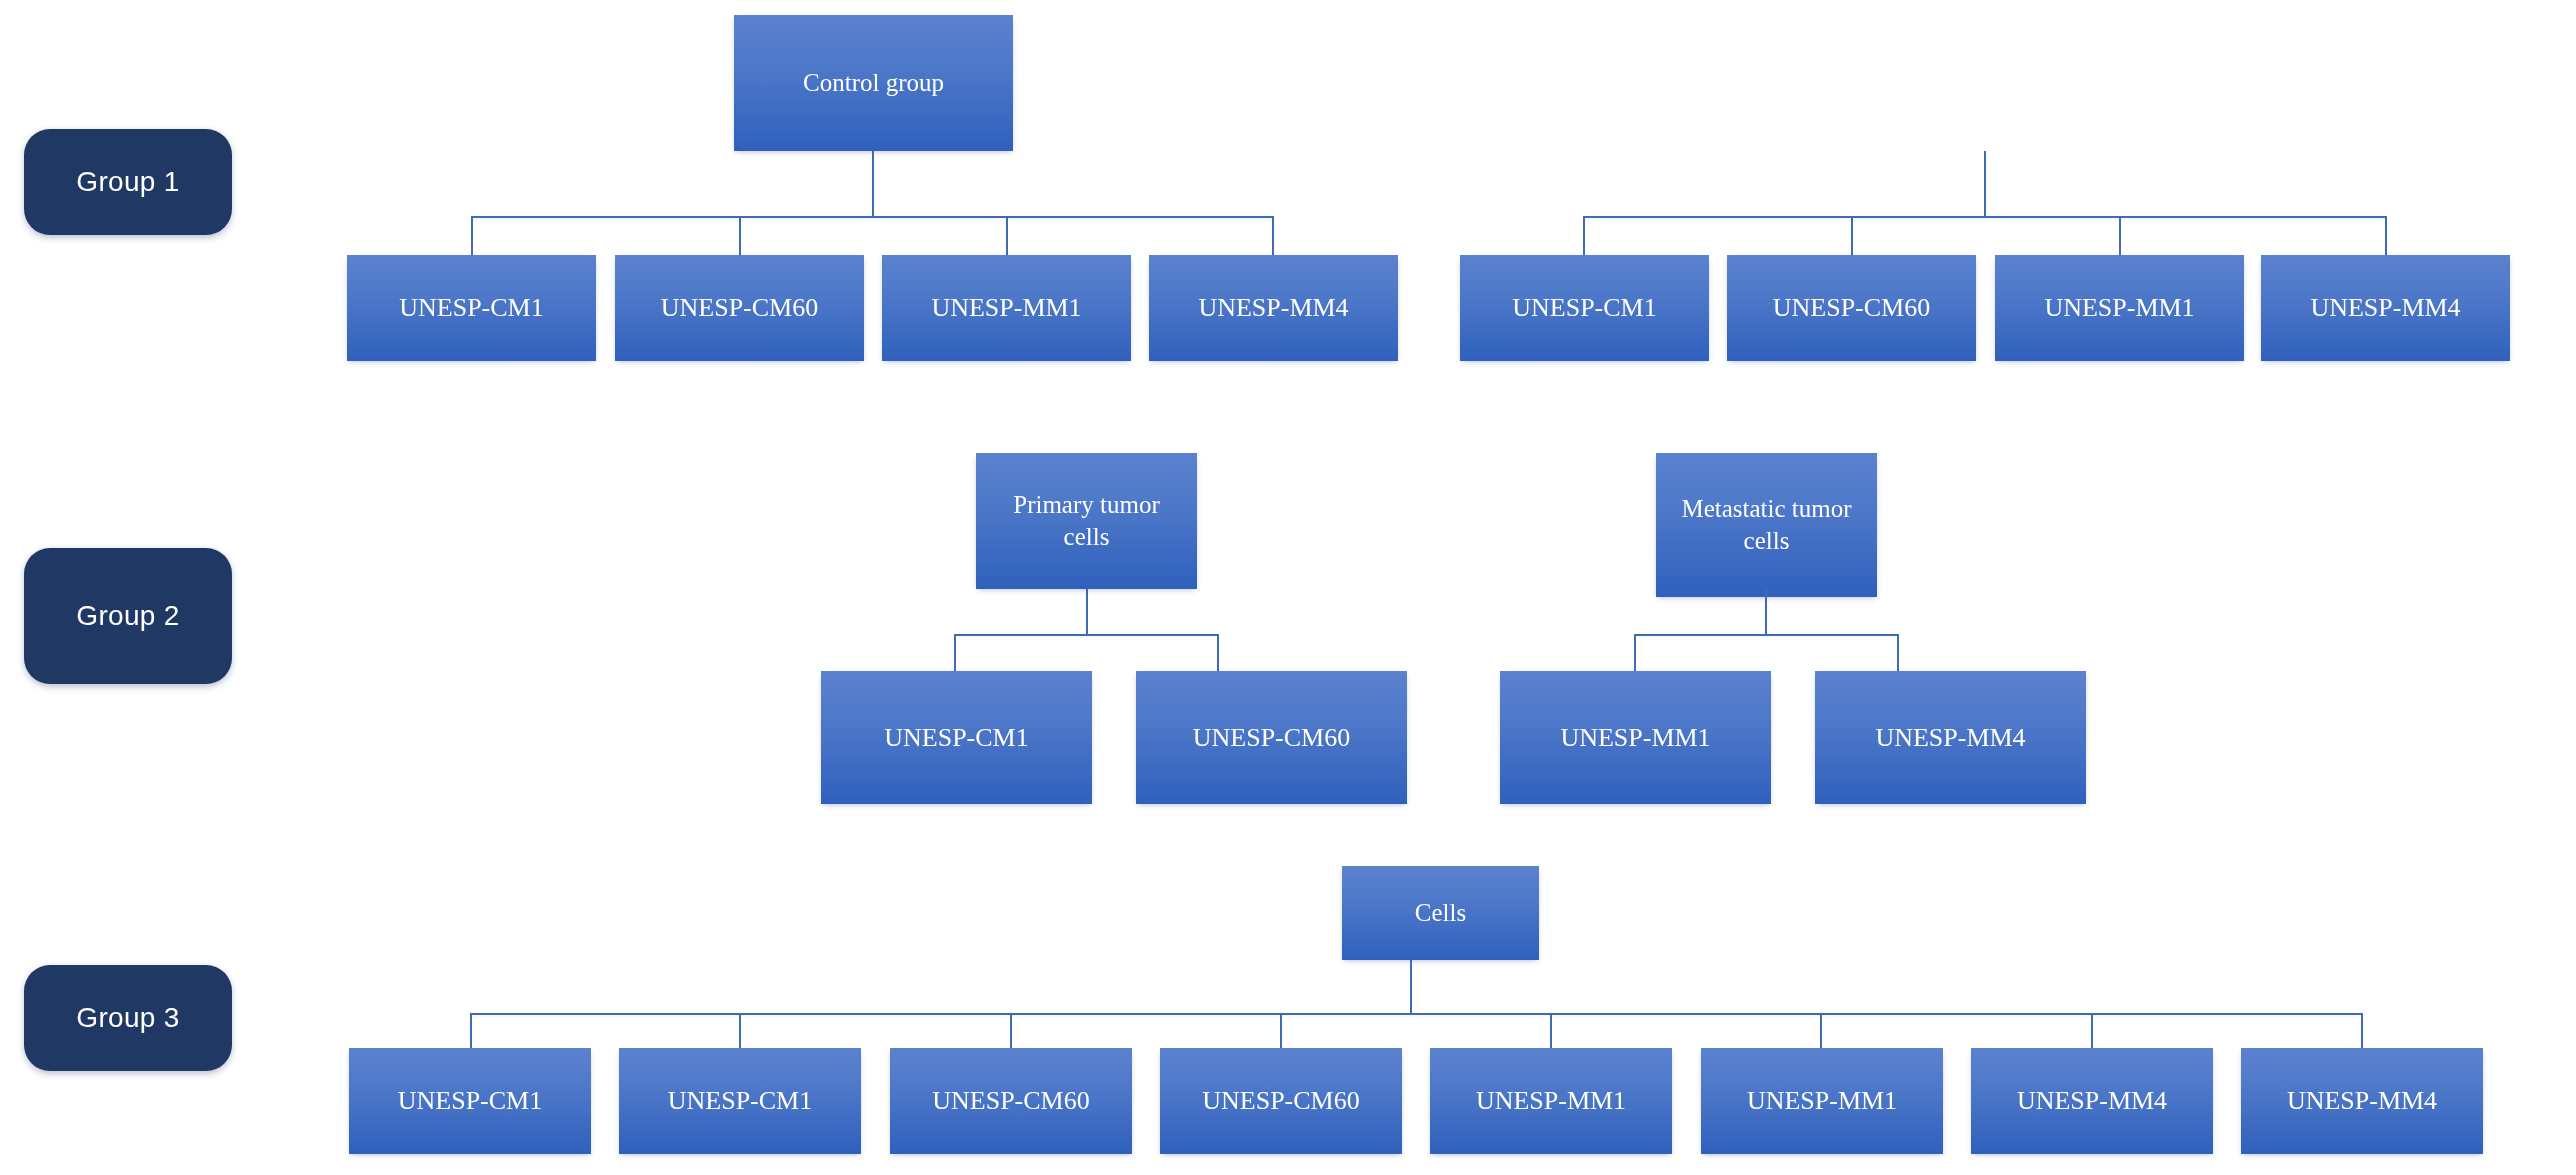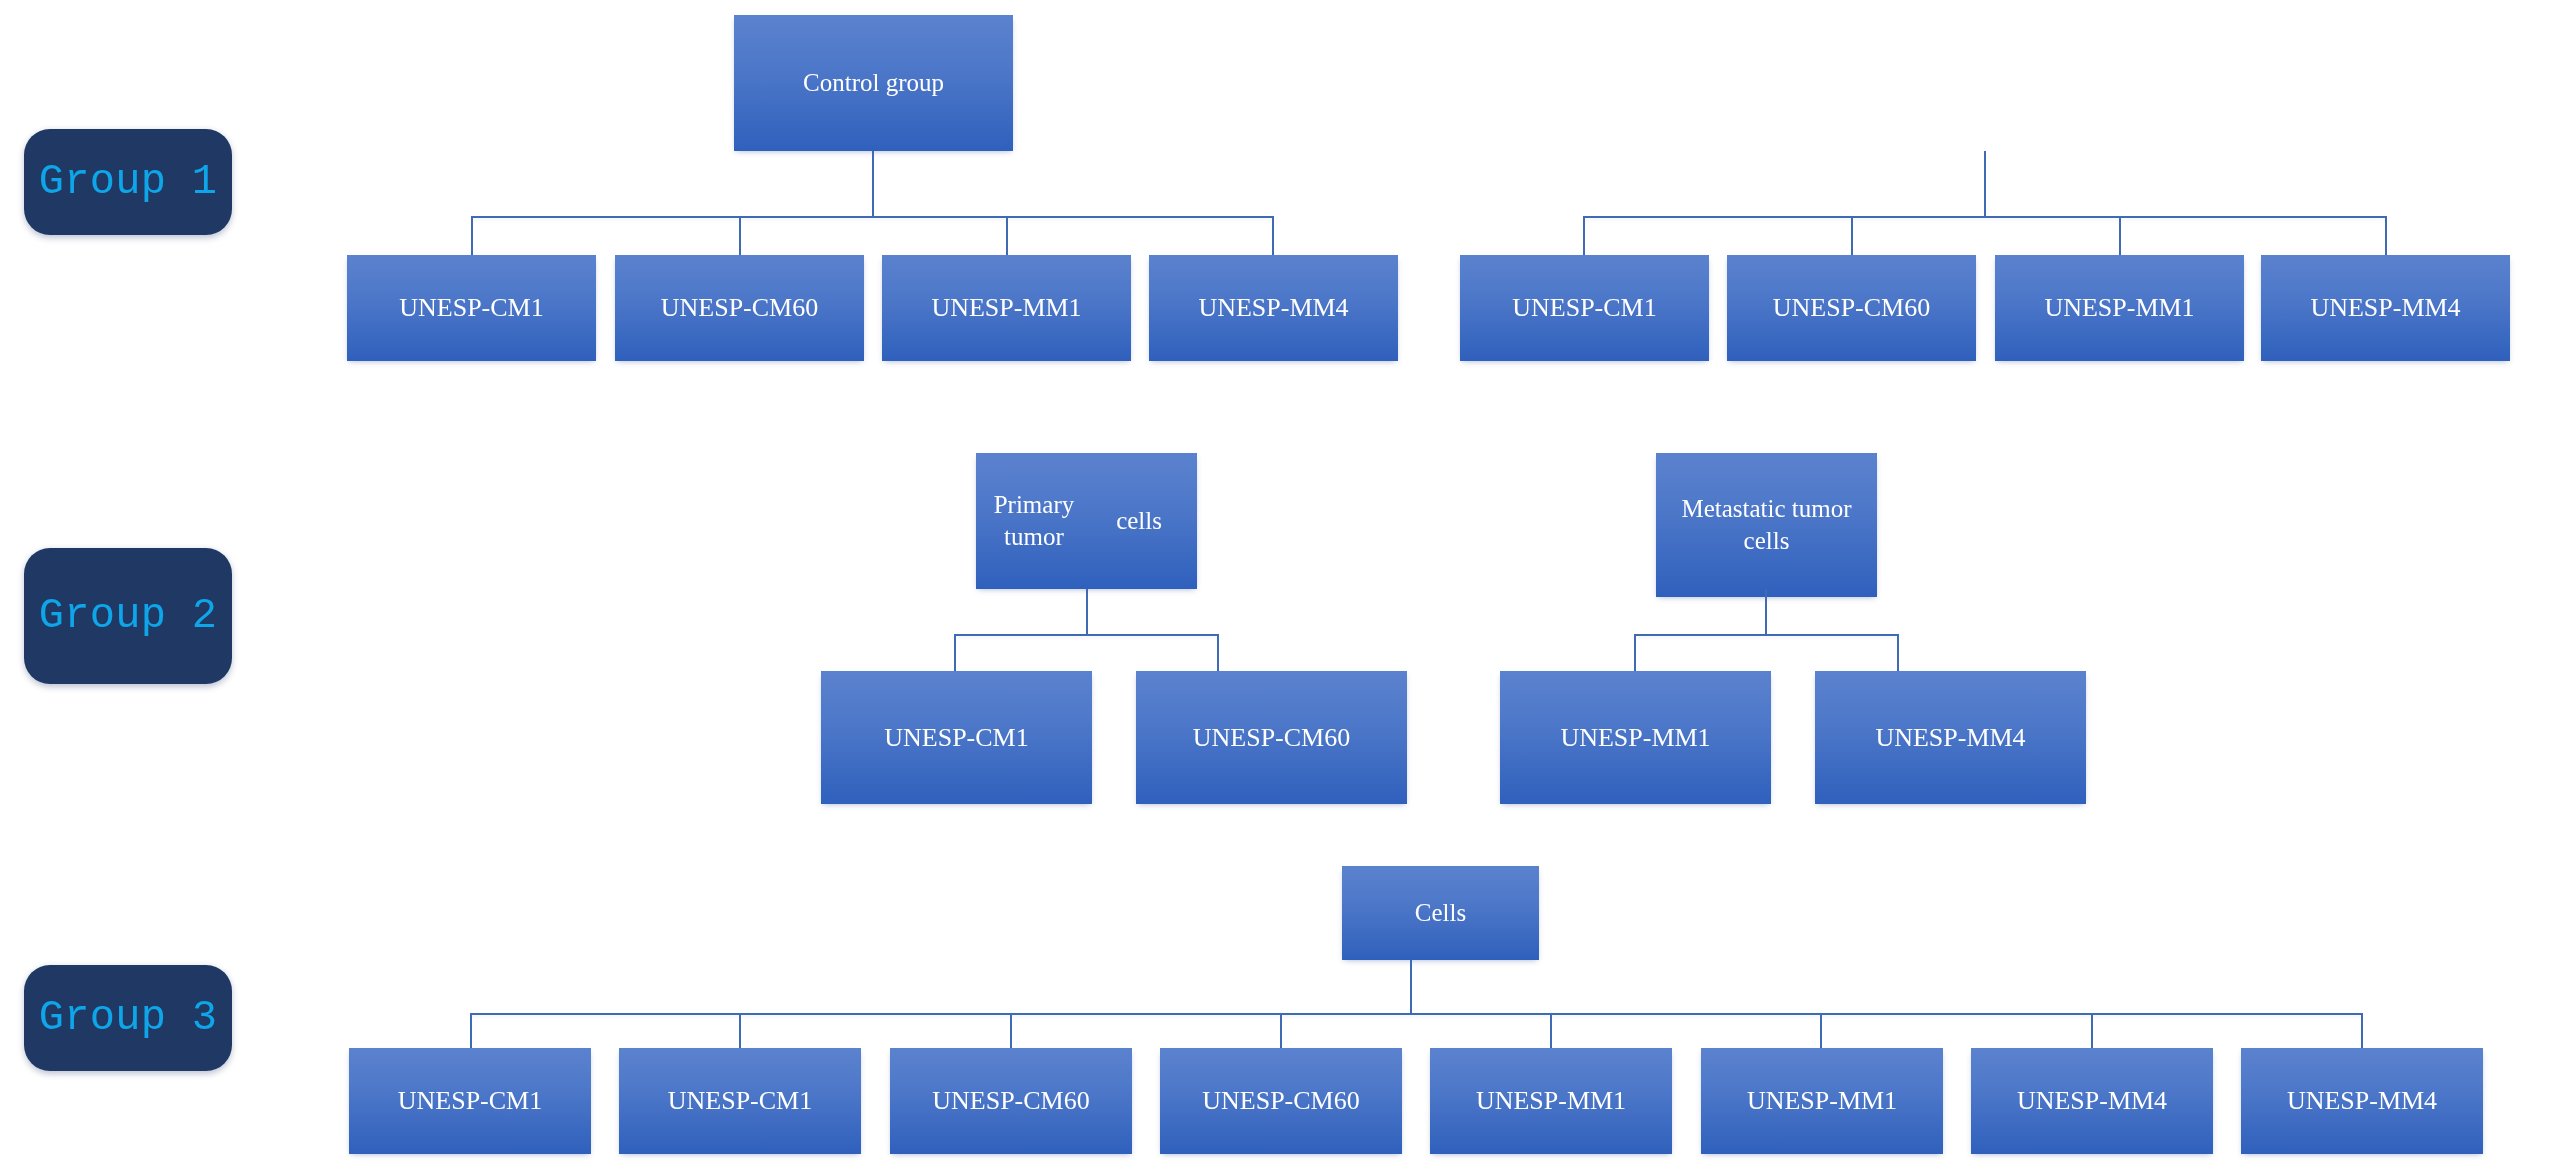--- a/index.html
+++ b/index.html
@@ -17,28 +17,28 @@
     height: 1176px;
     background: #ffffff;
     overflow: hidden;
   }
 
   
   .group-label {
     position: absolute;
     background: #1F3864;
     border-radius: 26px;
-    color: #0ea5e9;
+    color: #ffffff;
     display: flex;
     align-items: center;
     justify-content: center;
-    font-size: 42px;
+    font-size: 28px;
     letter-spacing: 0.3px;
     box-shadow: 0 2.7px 6.8px rgba(40,60,110,0.30);
-    font-family: Liberation Mono, monospace;
+    font-family: Liberation Sans, sans-serif;
   }
 
   
   .node {
     position: absolute;
     background: linear-gradient(180deg, #5B82CE 0%, #4B76C8 45%, #2F60BC 100%);
     color: #ffffff;
     display: flex;
     align-items: center;
     justify-content: center;
@@ -120,21 +120,21 @@
     <span class="node-text">UNESP-MM1</span>
   </div>
   <div class="node leaf" style="left:2261px; top:255px; width:249px; height:106px;">
     <span class="node-text">UNESP-MM4</span>
   </div>
 
   <div class="group-label" style="left:24px; top:548px; width:208px; height:136px;">
     <span>Group 2</span>
   </div>
 
-  <div class="node" style="left:976px; top:453px; width:221px; height:136px; ">
+  <div class="node" style="left:976px; top:453px; width:221px; height:136px; flex-direction:column;">
     <span class="node-text">Primary tumor</span>
     <span class="node-text">cells</span>
   </div>
   <div class="conn-v" style="left:1086px; top:589px; width:2px; height:45px;"></div>
   <div class="conn-h" style="left:954px; top:634px; width:265px; height:2px;"></div>
   <div class="conn-v" style="left:954px; top:634px; width:2px; height:38px;"></div>
   <div class="conn-v" style="left:1217px; top:634px; width:2px; height:38px;"></div>
 
   <div class="node leaf" style="left:821px; top:671px; width:271px; height:133px;">
     <span class="node-text">UNESP-CM1</span>

